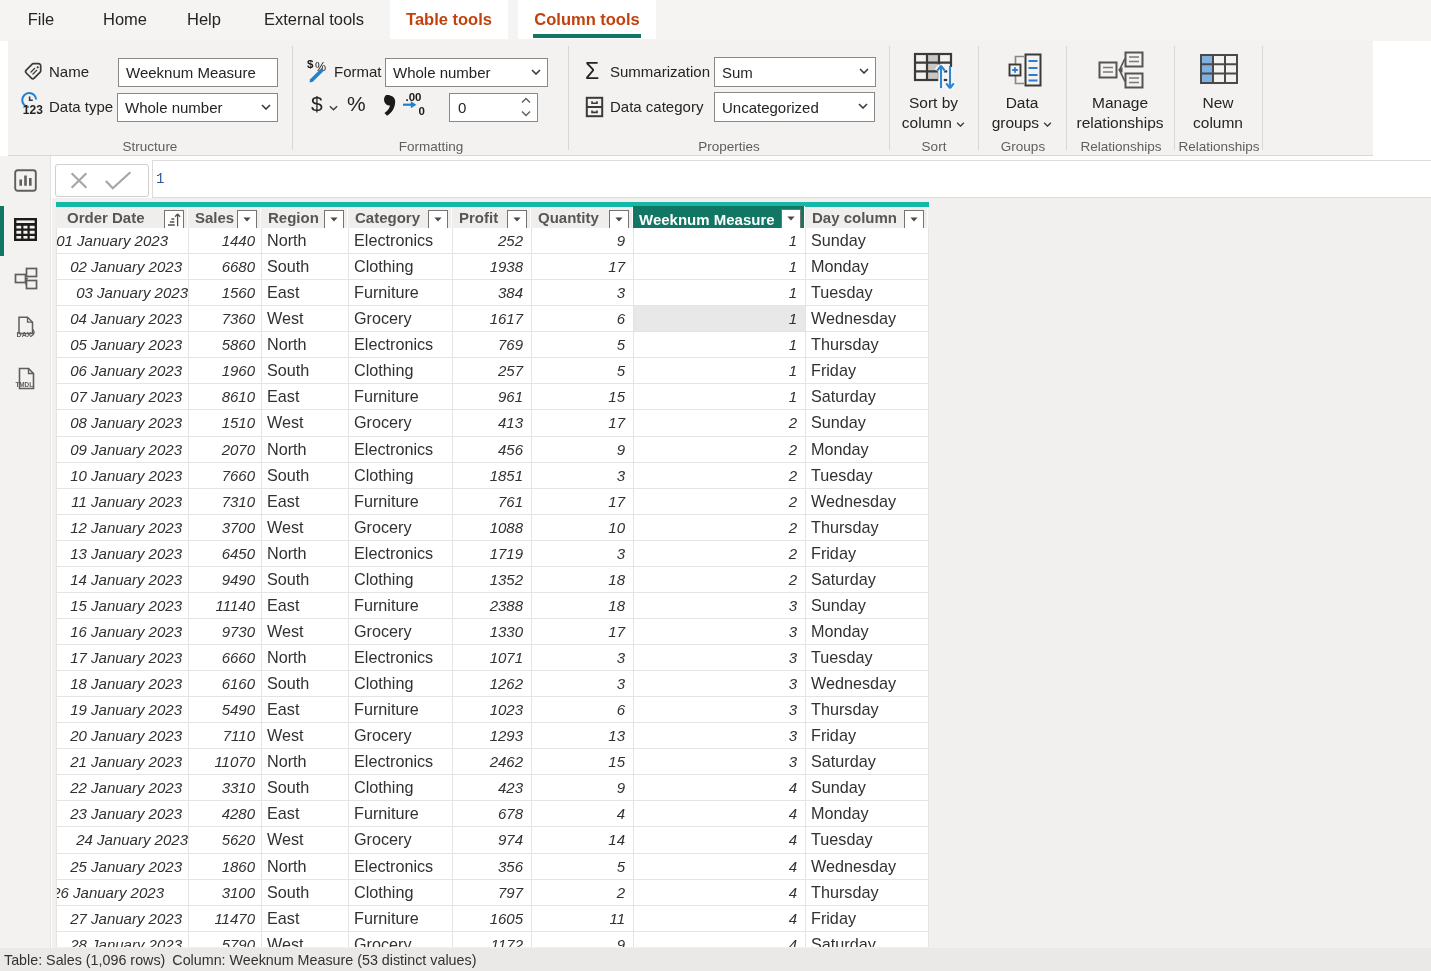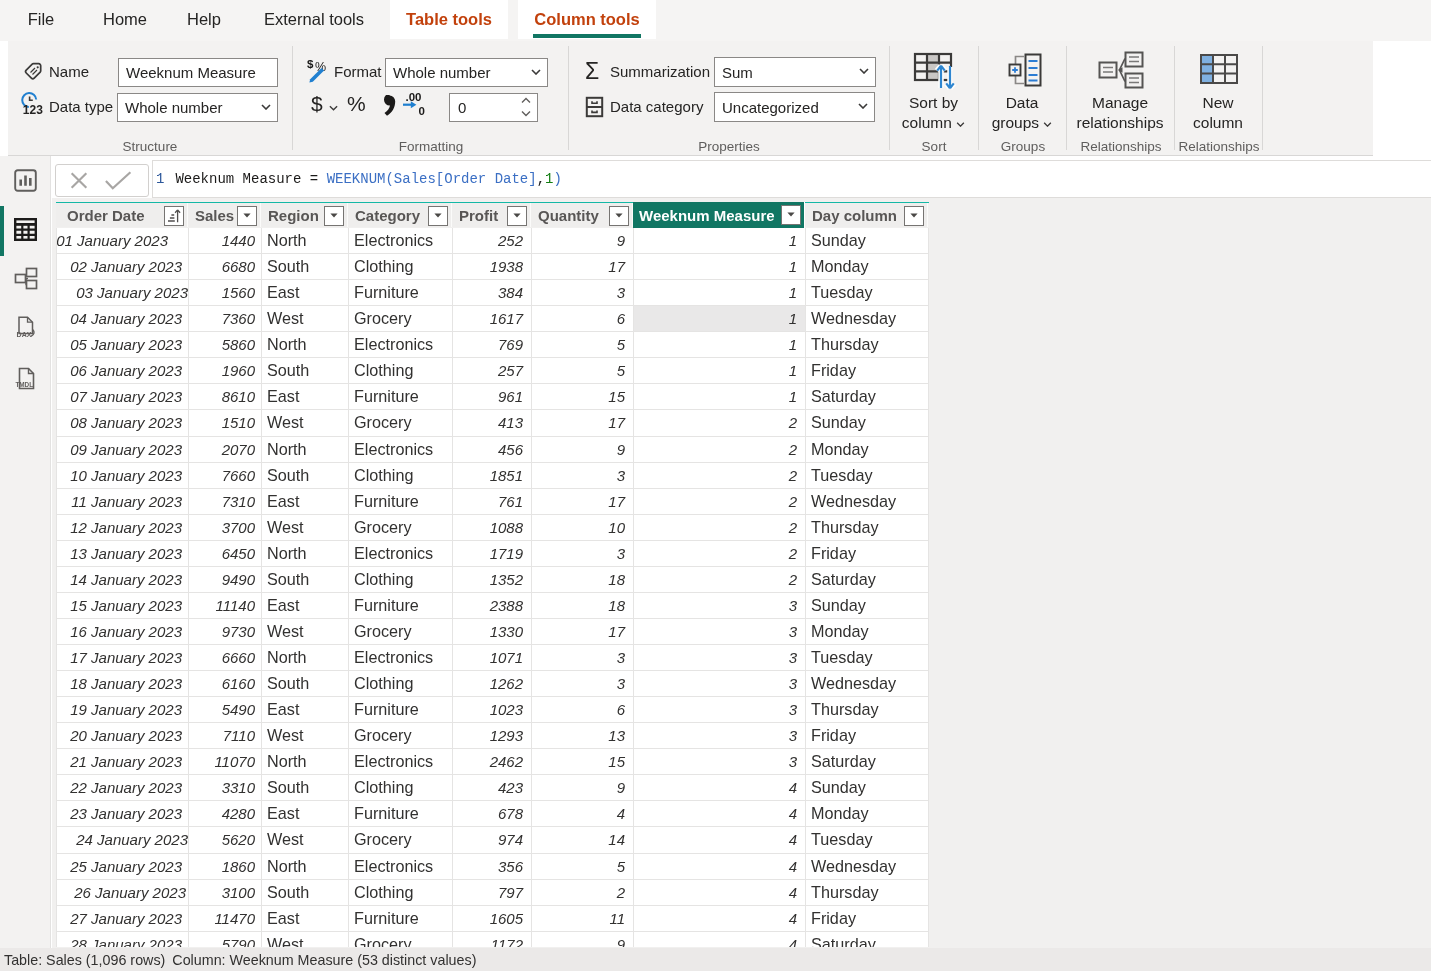--- a/index.html
+++ b/index.html
@@ -35,21 +35,21 @@
   font-family:"Liberation Mono", monospace; font-size:14px; color:#1b1a19;
   display:flex; align-items:center; }
 
 #sidebar { left:0; top:156px; width:51px; height:792px; background:#f3f2f1;
   border-right:1px solid #e3e2e1; }
 #activebar { position:absolute; left:0; top:50px; width:4px; height:50px; background:#117663; }
 .sideicon { position:absolute; left:14px; width:23px; height:23px; }
 
 #content { left:52px; top:198px; width:1379px; height:750px; background:#f1f0ef; }
 #tbl { position:absolute; left:4px; top:4px; width:873px; }
-.hrow { display:flex; height:25px; border-top:1px solid #14b8a6;}
+.hrow { display:flex; height:25px; border-top:5px solid #14b8a6;}
 .hcell { background:#efeeed; color:#585655; font-weight:bold; font-size:15px;
   display:flex; align-items:center; position:relative; border-right:1px solid #fbfbfa;
   padding-left:7px; }
 .hteal { background:#117663; color:#fff; position:relative; top:-1px; height:27px; }
 .fbtn { position:absolute; right:3px; top:2.5px; width:20px; height:20px; background:#fff;
   border:1px solid #767472; display:flex; align-items:center; justify-content:center; }
 .drow { display:flex; height:26.07px; background:#fff; }
 .dcell { border-right:1px solid #e5e4e3; border-bottom:1px solid #e5e4e3;
   font-size:15px; color:#323130; display:flex; align-items:center; height:100%;
   overflow:hidden; white-space:nowrap; }
@@ -235,21 +235,20 @@
 </div>
 <div id="fxbar" class="abs">
 <div id="fxbtns">
 <svg width="94" height="33" viewBox="0 0 94 33">
 <path d="M16,9 L31,24 M31,9 L16,24" stroke="#a8a6a4" stroke-width="2.2" fill="none"></path>
 <path d="M51,17 L58,24.5 L76,8" stroke="#a8a6a4" stroke-width="2.2" fill="none"></path>
 </svg>
 </div>
 <div id="fxinput">
       <span style="color:#2b579a; margin-left:3px;">1</span>
-      <span style="white-space:pre; margin-left:11px;">Weeknum Measure = <span style="color:#3b6fc4">WEEKNUM(Sales[Order Date]</span>,<span style="color:#107c10">1</span><span style="color:#3b6fc4">)</span></span>
     </div>
 </div>
 <div id="sidebar" class="abs">
 <div id="activebar"></div>
 <div class="sideicon" style="top:13px;">
       <svg width="23" height="23" viewBox="0 0 23 23">
 <rect x="1.2" y="1.2" width="20.6" height="20.6" rx="2.5" fill="none" stroke="#5f5e5c" stroke-width="1.9"></rect>
 <path d="M6.7,16.8 V10.5 M11.5,16.8 V6.6 M16.3,16.8 V9" stroke="#5f5e5c" stroke-width="2.6"></path>
       </svg>
     </div>
@@ -575,21 +574,21 @@
         <div class="dcell num" style="width:132px;padding-right:6px;">25 January 2023</div>
         <div class="dcell num" style="width:73px;padding-right:6px;">1860</div>
         <div class="dcell txt" style="width:87px;">North</div>
         <div class="dcell txt" style="width:104px;">Electronics</div>
         <div class="dcell num" style="width:79px;padding-right:8px;">356</div>
         <div class="dcell num" style="width:102px;padding-right:8px;">5</div>
         <div class="dcell num" style="width:172px;padding-right:8px;">4</div>
         <div class="dcell txt" style="width:123px;">Wednesday</div>
       </div>
       <div class="drow">
-        <div class="dcell num" style="width:132px;padding-right:2px;">26 January 2023</div>
+        <div class="dcell num" style="width:132px;padding-right:24px;">26 January 2023</div>
         <div class="dcell num" style="width:73px;padding-right:6px;">3100</div>
         <div class="dcell txt" style="width:87px;">South</div>
         <div class="dcell txt" style="width:104px;">Clothing</div>
         <div class="dcell num" style="width:79px;padding-right:8px;">797</div>
         <div class="dcell num" style="width:102px;padding-right:8px;">2</div>
         <div class="dcell num" style="width:172px;padding-right:8px;">4</div>
         <div class="dcell txt" style="width:123px;">Thursday</div>
       </div>
       <div class="drow">
         <div class="dcell num" style="width:132px;padding-right:6px;">27 January 2023</div>

